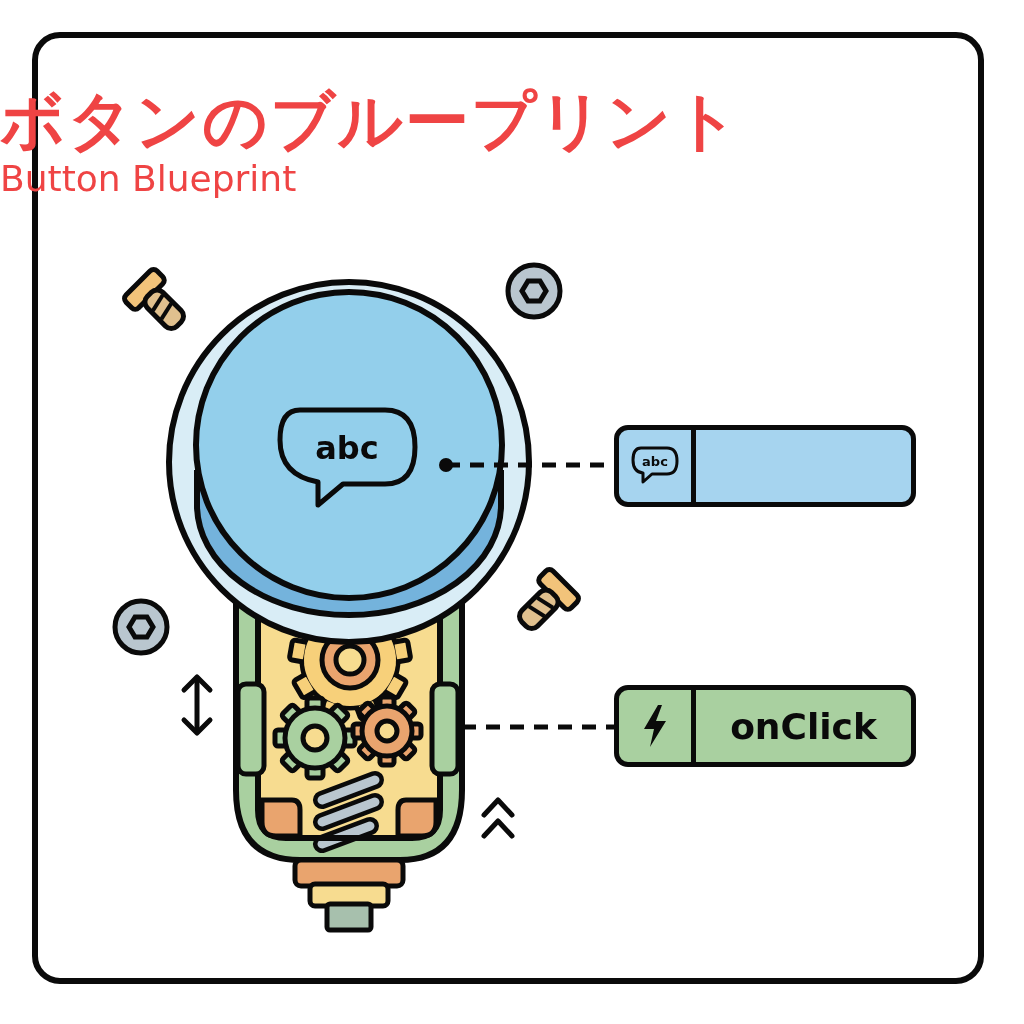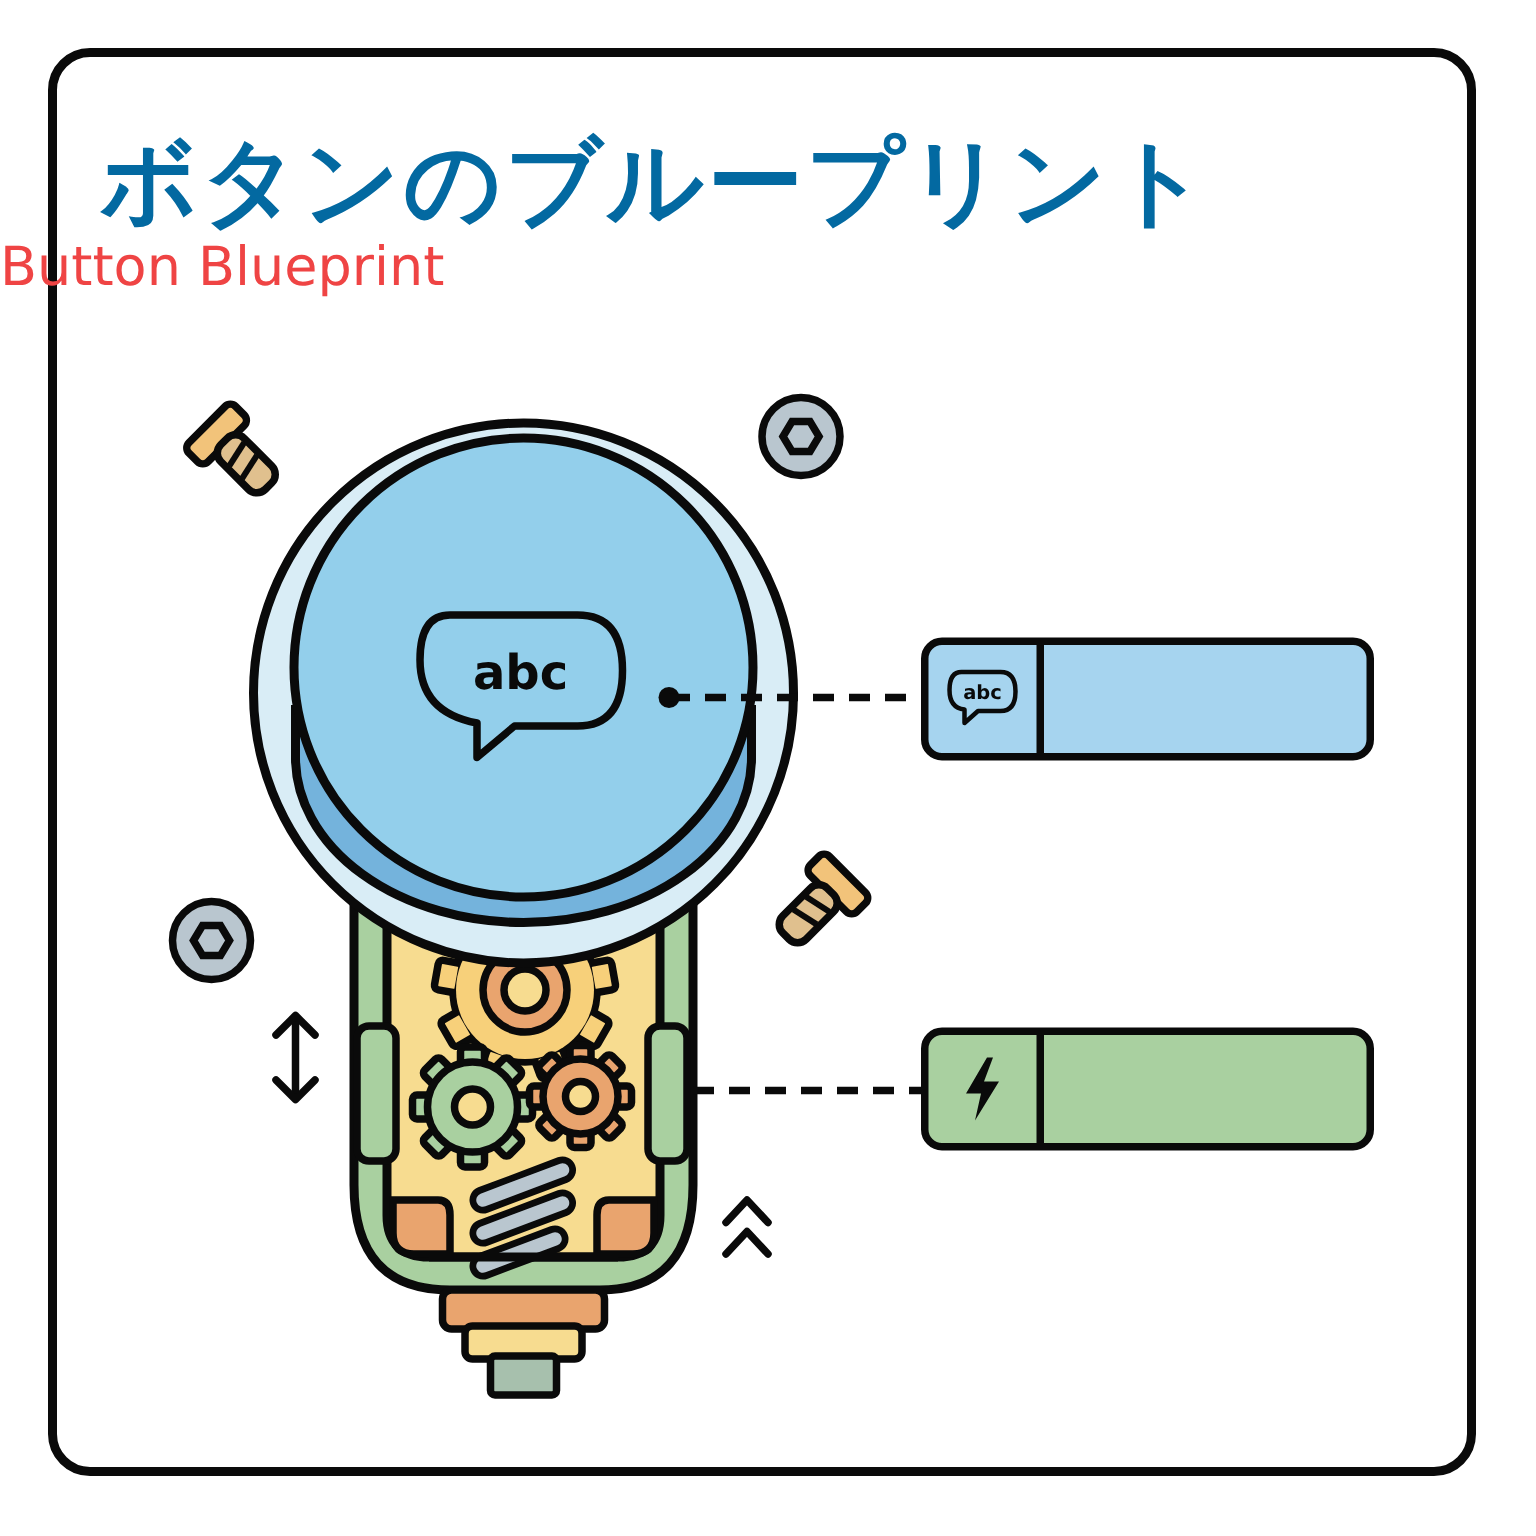--- a/index.html
+++ b/index.html
@@ -2,22 +2,22 @@
 <html><head>
 <meta charset="utf-8">
 <style>
   html, body { margin: 0; padding: 0; background: #ffffff; }
   body { width: 1024px; height: 1024px; position: relative; overflow: hidden; font-family: "DejaVu Sans", sans-serif; }
   .frame {
     position: absolute; left: 32px; top: 32px; width: 952px; height: 952px;
     border: 6px solid #0a0a0a; border-radius: 28px; box-sizing: border-box; background: #ffffff;
   }
   .title-jp {
-    position: absolute; left: 0; top: 78px; width: 874px; text-align: center;
-    font-family: "DejaVu Sans", sans-serif; font-weight: bold; font-size: 64px; letter-spacing: 2px; color: #0369a1;
+    position: absolute; left: 0; top: 78px; width: 874px; text-align: left;
+    font-family: "DejaVu Sans", sans-serif; font-weight: bold; font-size: 64px; letter-spacing: 2px; color: #ef4444;
   }
   .title-en {
     position: absolute; left: 0; top: 158px; width: 1024px; text-align: left;
     font-family: "DejaVu Sans", sans-serif; font-size: 36px; color: #ef4444;
   }
   svg.art { position: absolute; left: 0; top: 0; }
   .pill {
     position: absolute; box-sizing: border-box; border: 5px solid #0a0a0a; border-radius: 14px;
     display: flex; align-items: stretch; overflow: hidden;
   }
@@ -180,13 +180,14 @@
     </svg>
   </div>
 </div>
 
 <div class="pill pill-onclick">
   <div class="icon-cell">
     <svg width="30" height="46" viewBox="0 0 30 46">
       <polygon points="18,2 4,26 14,26 10,44 26,18 16,18 22,2" fill="#0a0a0a"></polygon>
     </svg>
   </div>
+  <div class="text-cell">onClick</div>
 </div>
 
 </body></html>

